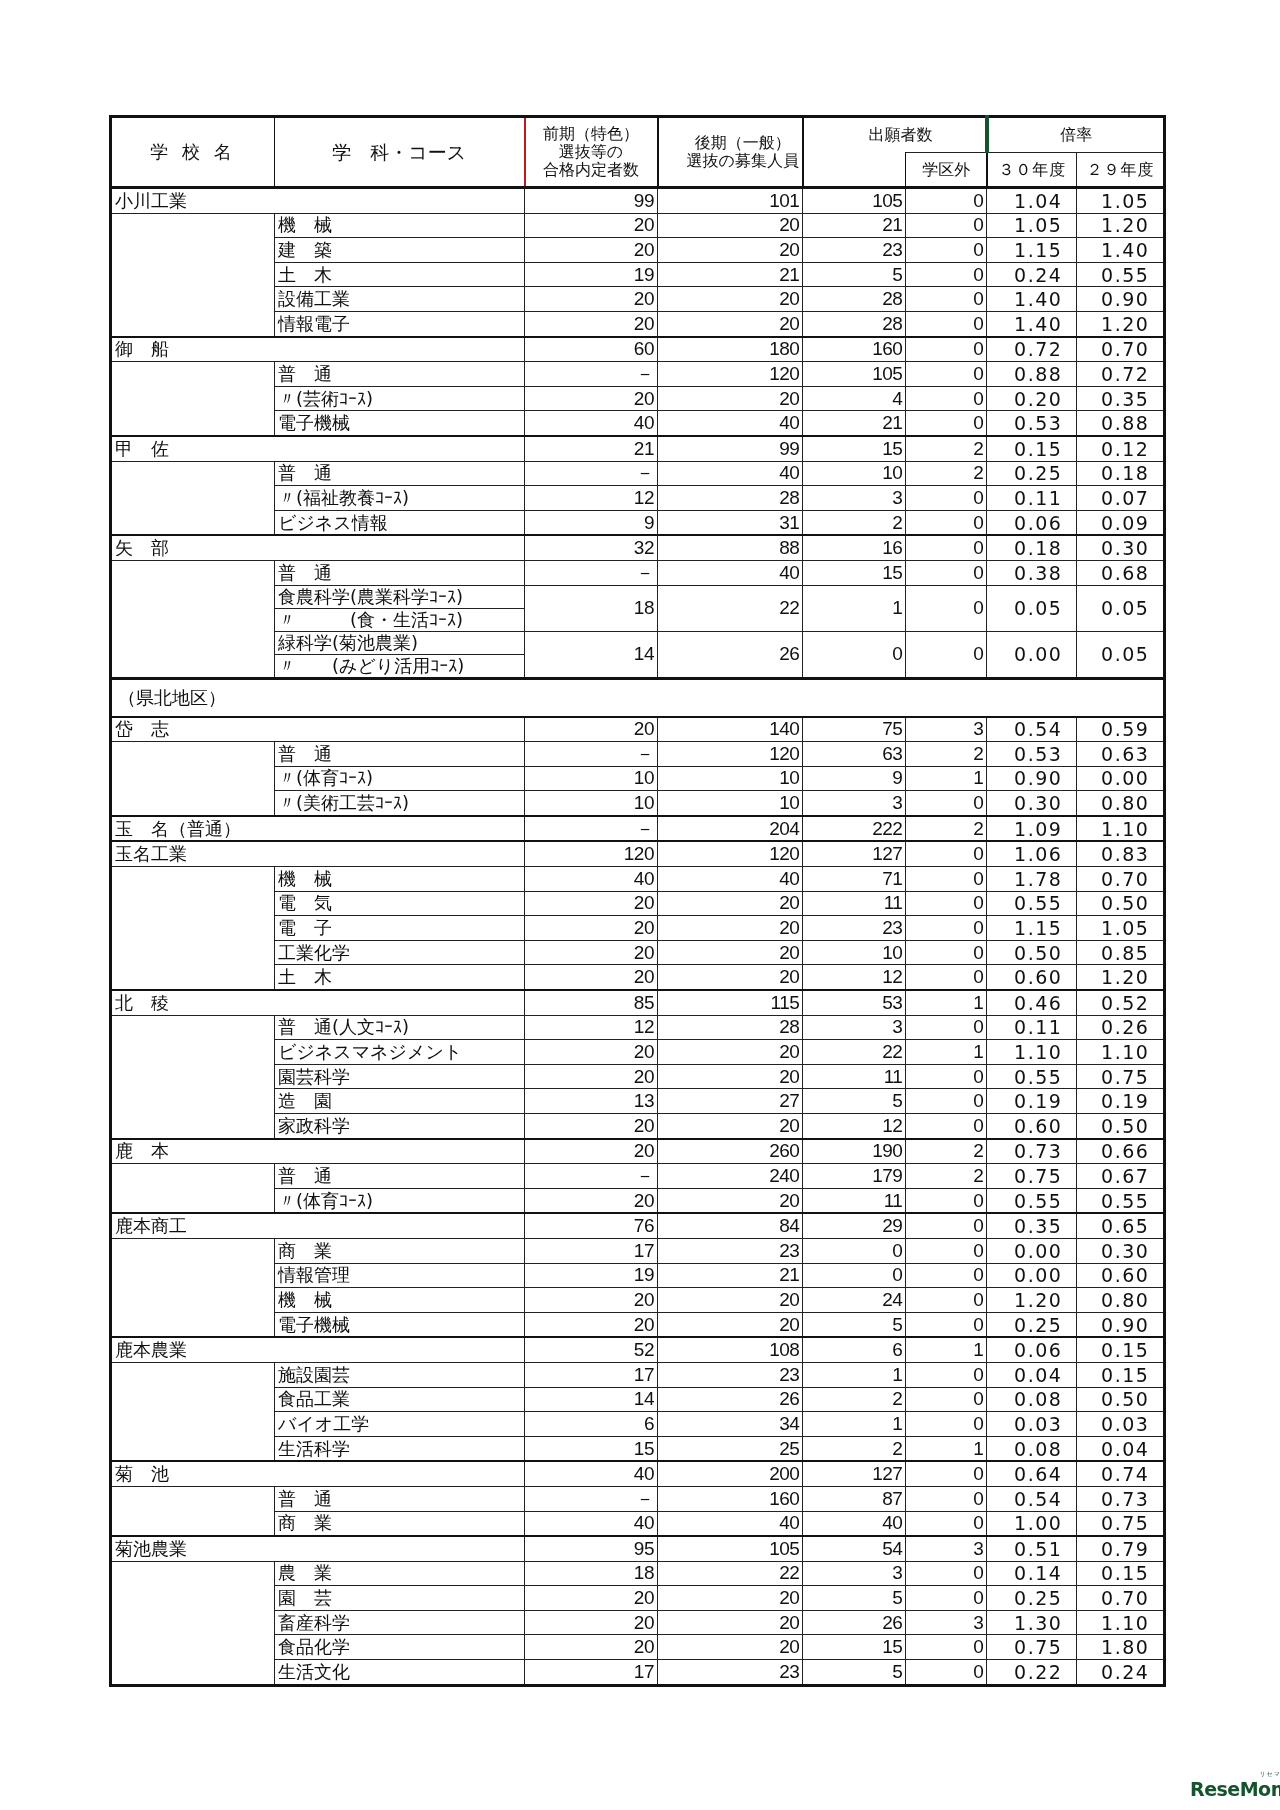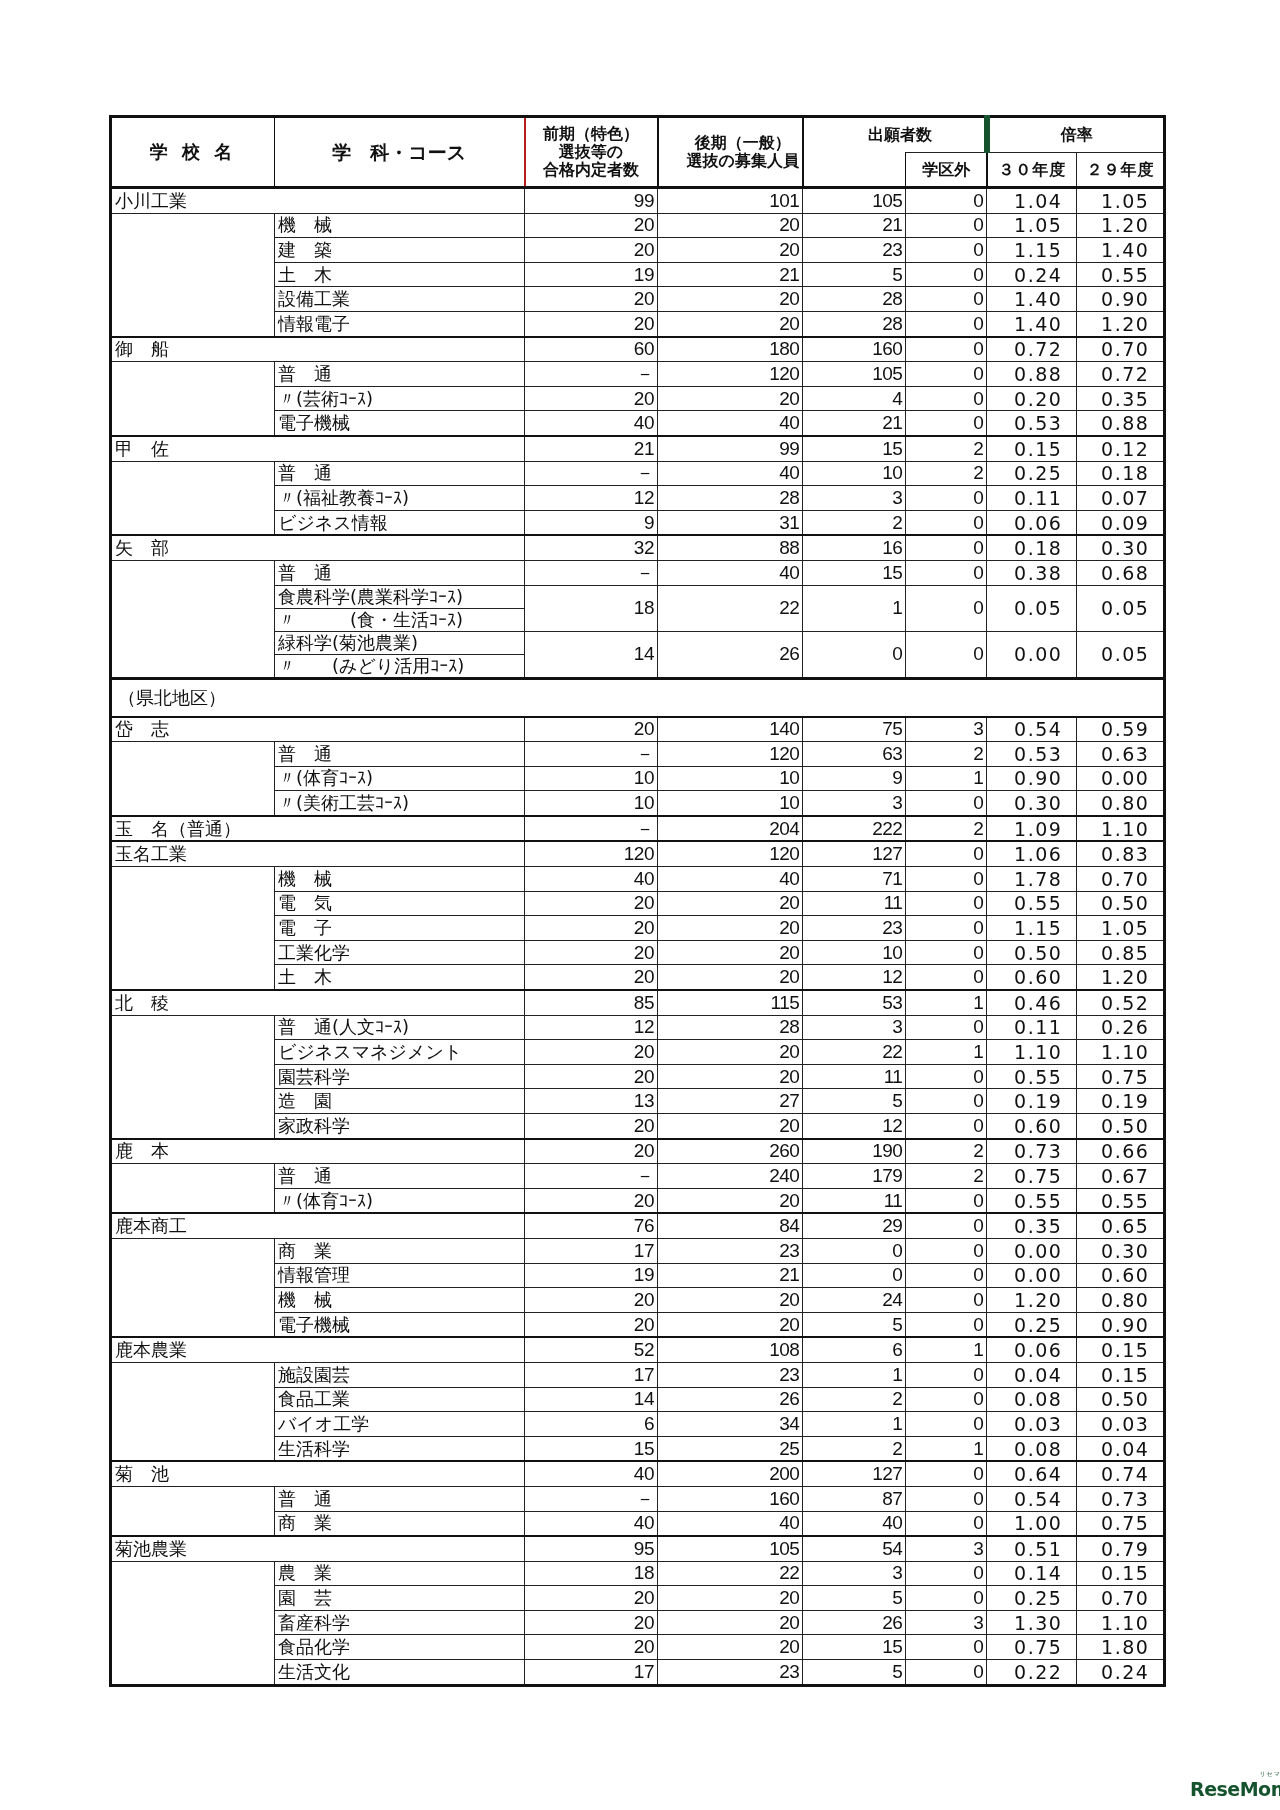--- a/index.html
+++ b/index.html
@@ -16,21 +16,21 @@
   table.results col.c-early { width: 133px; }
   table.results col.c-late { width: 137px; }
   table.results col.c-app { width: 103px; }
   table.results col.c-out { width: 81px; }
   table.results col.c-r30 { width: 90px; }
   table.results col.c-r29 { width: 88px; }
   table.results th, table.results td {
     border: 1px solid #222; padding: 0 3px; height: 23.6px; line-height: 22px;
     white-space: nowrap; overflow: hidden;
   }
-  table.results thead th { font-weight: bold; font-size: 16px; line-height: 18px; text-align: center; }
+  table.results thead th { font-weight: normal; font-size: 16px; line-height: 18px; text-align: center; }
   table.results thead tr.h1 th { height: 34px; }
   table.results thead tr.h2 th { height: 33px; }
   table.results thead { border-bottom: 3px solid #111; }
   .num { text-align: right; font-family: "Liberation Sans Narrow", "Liberation Sans", sans-serif; font-size: 19px; letter-spacing: -0.5px; }
   .rate { text-align: right; padding-right: 14px !important; font-size: 19px; letter-spacing: 1.5px; }
   td.school { text-align: left; border-right: none; }
   td.school-span { border-right: 2px solid #111; }
   tr.school-row td { border-top: 2.5px solid #111; }
   td.course { text-align: left; border-left: 1.5px solid #111; border-right: 2px solid #111; margin-top: 8px; }
   td.side { border-top: none !important; border-bottom: none !important; border-right: none; }
@@ -63,21 +63,21 @@
         <th rowspan="2" style="font-size:19px;border-right:2px solid #b91c1c;">学　科・コース</th>
         <th rowspan="2" style="border-right:2px solid #111;">
           <div>前期（特色）</div>
           <div>選抜等の</div>
           <div>合格内定者数</div>
         </th>
         <th rowspan="2" style="border-right:2px solid #111;padding-left:28px;">
           <div>後期（一般）</div>
           <div>選抜の募集人員</div>
         </th>
-        <th colspan="2" style="border-bottom:none;border-right:6px solid #14532d;padding-left:15px;">出願者数</th>
+        <th colspan="2" style="border-bottom:none;border-right:4px solid #14532d;padding-left:15px;">出願者数</th>
         <th colspan="2">倍率</th>
       </tr>
       <tr class="h2">
         <th style="border-top:none;border-right:1px solid #111;"></th>
         <th style="border-right:2px solid #111;">学区外</th>
         <th style="letter-spacing:1px;">３０年度</th>
         <th style="letter-spacing:1px;margin-left:36px;">２９年度</th>
       </tr>
     </thead>
     <tbody id="tbody">

